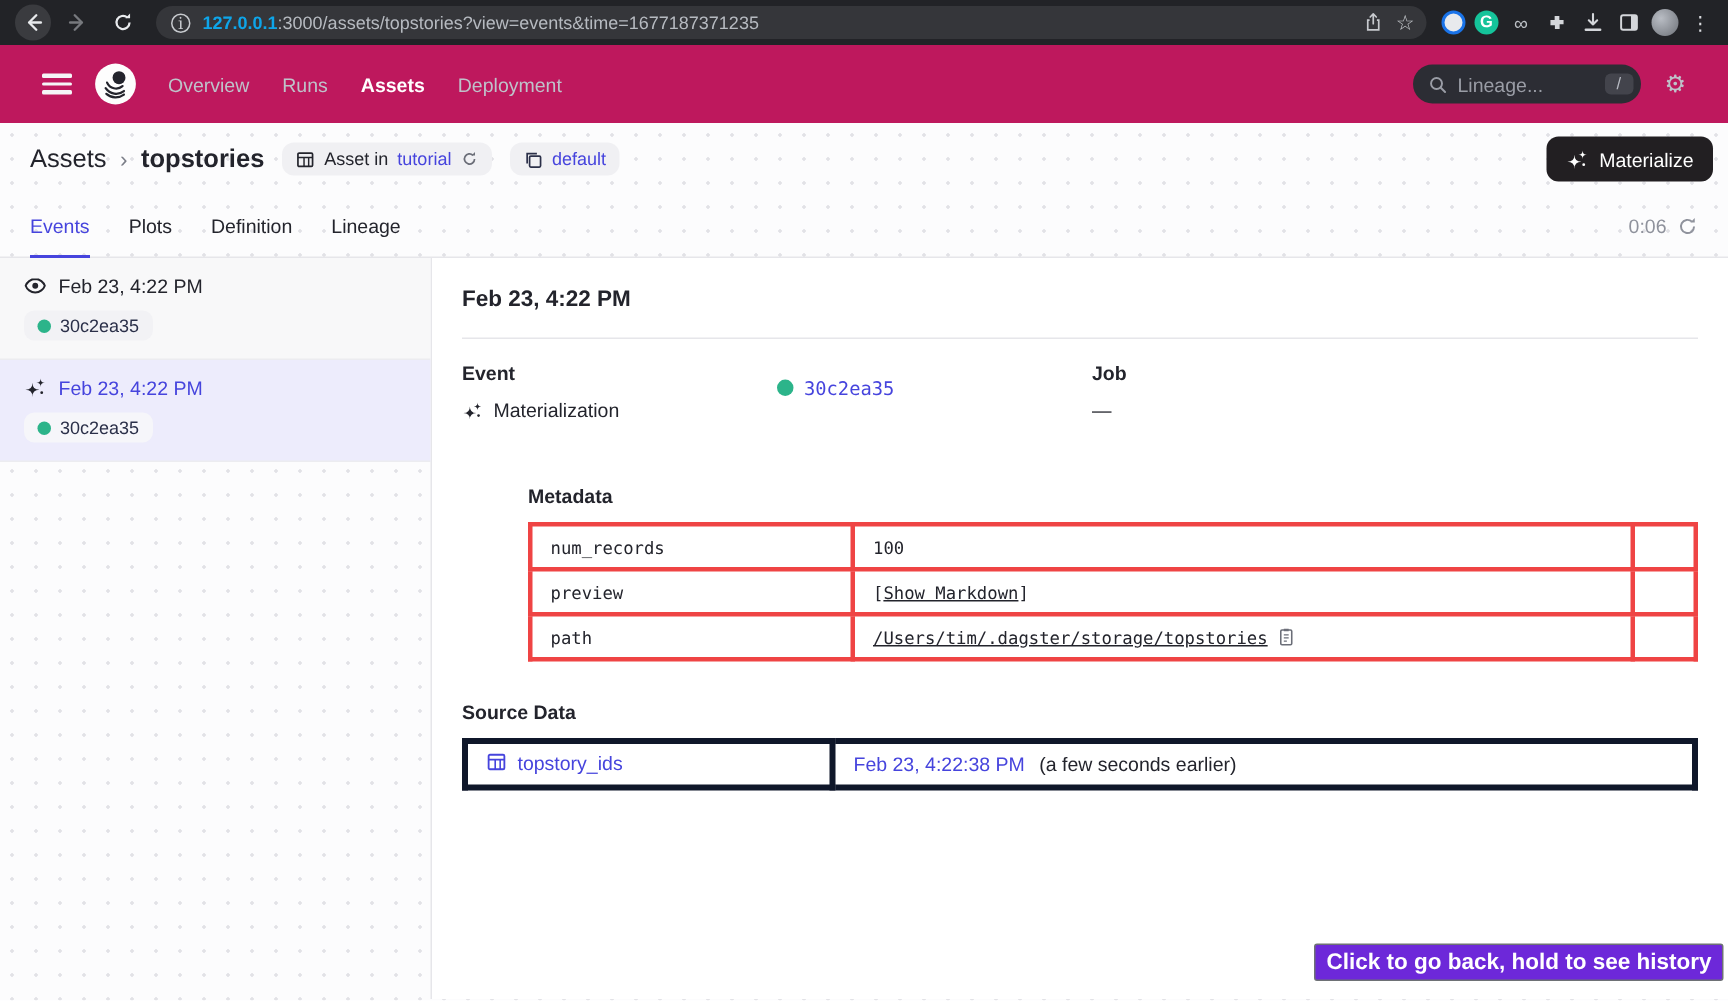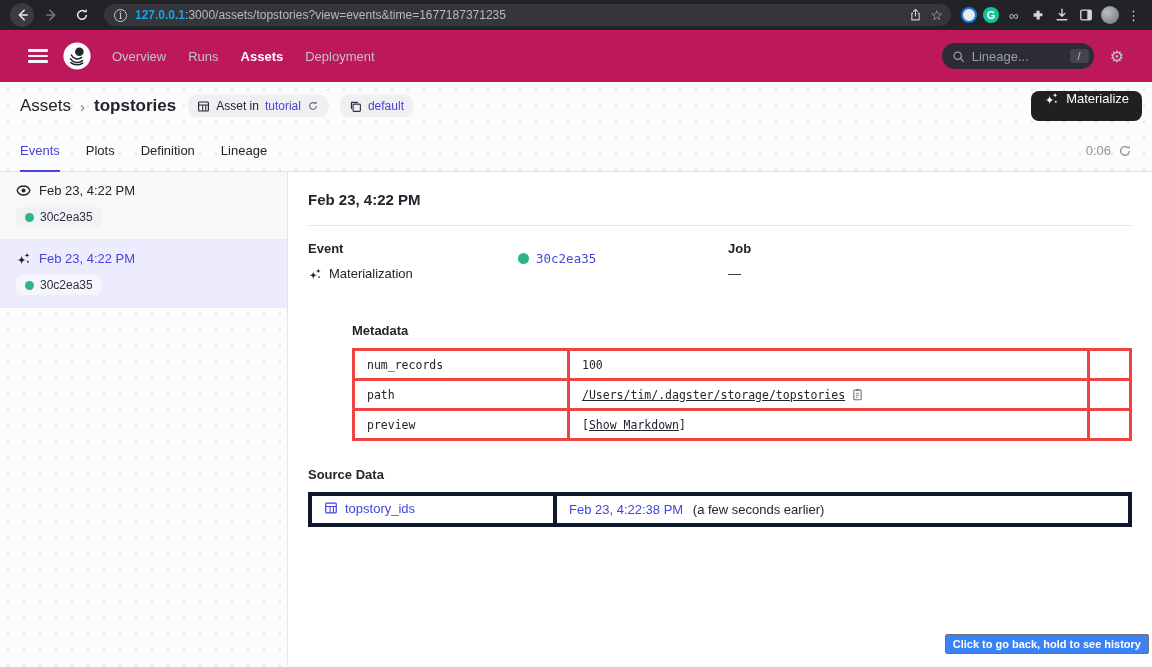--- a/index.html
+++ b/index.html
@@ -46,21 +46,21 @@
     background-size:16px 16px; }
 
   .asset-header { height:48px; display:flex; align-items:center; padding:0 10px 0 20px; }
   .crumb-root { font-size:17px; color:#23242c; cursor:pointer; }
   .crumb-sep { font-size:15px; color:#7a7d87; margin:0 9px; }
   .crumb-leaf { font-size:17px; font-weight:bold; color:#23242c; }
   .badge { display:inline-flex; align-items:center; gap:6px; background:#f0f0f3; border-radius:8px; padding:4px 9px; font-size:12px; color:#23242c; margin-left:12px; cursor:pointer; }
   .badge .blue { color:#4644dd; }
   .badge svg { flex:none; }
   .hdr-spacer { flex:1; }
-  .mz-btn { background:#221f22; color:#fff; border:none; border-radius:8px; height:30px; padding:0 13px; font-size:13px; font-weight:500; display:flex; gap:7px; cursor:pointer; font-family:inherit; }
+  .mz-btn { background:#221f22; color:#fff; border:none; border-radius:8px; height:30px; padding:0 13px; font-size:13px; font-weight:500; display:flex; align-items:center; gap:7px; cursor:pointer; font-family:inherit; }
 
   .tabs-row { display:flex; align-items:stretch; padding:0 20px; border-bottom:1px solid #e6e6ea; height:42px; }
   .tab { font-size:13px; font-weight:500; color:#23242c; display:flex; align-items:center; margin-right:26px; cursor:pointer; border-bottom:2px solid transparent; margin-bottom:-1px; }
   .tab.active { color:#4644dd; border-bottom-color:#4644dd; }
   .tabs-spacer { flex:1; }
   .timer { display:flex; align-items:center; gap:7px; color:#8f929c; font-size:13px; }
 
   .body-row { display:flex; height:494px; }
   .sidebar { width:288px; border-right:1px solid #e6e6ea; flex:none; display:flex; flex-direction:column; }
   .ev-item { padding:11px 16px 12px; border-bottom:1px solid #ececf0; background:#f8f8f9; cursor:pointer; }
@@ -87,21 +87,21 @@
   .mlink { text-decoration:underline; cursor:pointer; color:#23242c; }
   .copy-ic { color:#6b6e78; margin-left:6px; vertical-align:-2px; cursor:pointer; }
   .src-wrap { margin-top:26px; }
   table.src { width:100%; border-collapse:collapse; table-layout:fixed; }
   table.src td { border:4px solid #0f172a; height:31px; padding:0 12px; font-size:13px; color:#23242c; }
   td.s-asset { width:245px; }
   .asset-link { color:#4644dd; cursor:pointer; display:inline-flex; align-items:center; gap:7px; }
   .src-time { color:#4644dd; }
   .src-note { color:#23242c; margin-left:6px; }
 
-  .tooltip { position:absolute; right:3px; bottom:13px; background:#3b82f6; border:1px solid #6e7175; color:#fff; font-size:11px; font-weight:bold; padding:3px 7px; border-radius:2px; box-shadow:0 0 0 1px rgba(255,255,255,.55); z-index:10; }
+  .tooltip { position:absolute; right:3px; bottom:13px; background:#6d28d9; border:1px solid #6e7175; color:#fff; font-size:15px; font-weight:bold; padding:3px 7px; border-radius:2px; box-shadow:0 0 0 1px rgba(255,255,255,.55); z-index:10; }
 </style>
 </head>
 <body>
 
 <div class="stage">
 
   <div class="browser-bar">
     <div class="bnav back">
       <svg width="14" height="14" viewBox="0 0 16 16">
           <path d="M10.5 2.5 5 8l5.5 5.5" fill="none" stroke="#e8eaed" stroke-width="1.8" stroke-linecap="round" stroke-linejoin="round"></path>
@@ -303,31 +303,31 @@
         <div class="meta-wrap">
           <div class="sec-title">Metadata</div>
           <table class="meta">
             <tbody>
                 <tr>
               <td class="c-key">num_records</td>
               <td>100</td>
               <td class="c-extra"></td>
             </tr>
             <tr>
+              <td class="c-key">preview</td>
+              <td><span>[</span><span class="mlink">Show Markdown</span><span>]</span></td>
+              <td class="c-extra"></td>
+            </tr>
+            <tr>
               <td class="c-key">path</td>
               <td><span class="mlink">/Users/tim/.dagster/storage/topstories</span><svg class="copy-ic" width="13" height="13" viewBox="0 0 16 16">
                       <rect x="3.5" y="2.5" width="9" height="12" rx="1" fill="none" stroke="#6b6e78" stroke-width="1.3"></rect>
                       <path d="M6 1.5h4v2H6z" fill="#6b6e78"></path>
                       <path d="M6 6.5h4M6 9h4M6 11.5h2.5" stroke="#6b6e78" stroke-width="1"></path>
                     </svg></td>
-              <td class="c-extra"></td>
-            </tr>
-            <tr>
-              <td class="c-key">preview</td>
-              <td><span>[</span><span class="mlink">Show Markdown</span><span>]</span></td>
               <td class="c-extra"></td>
             </tr>
           </tbody>
             </table>
         </div>
 
         <div class="src-wrap">
           <div class="sec-title">Source Data</div>
           <table class="src">
             <tbody>

